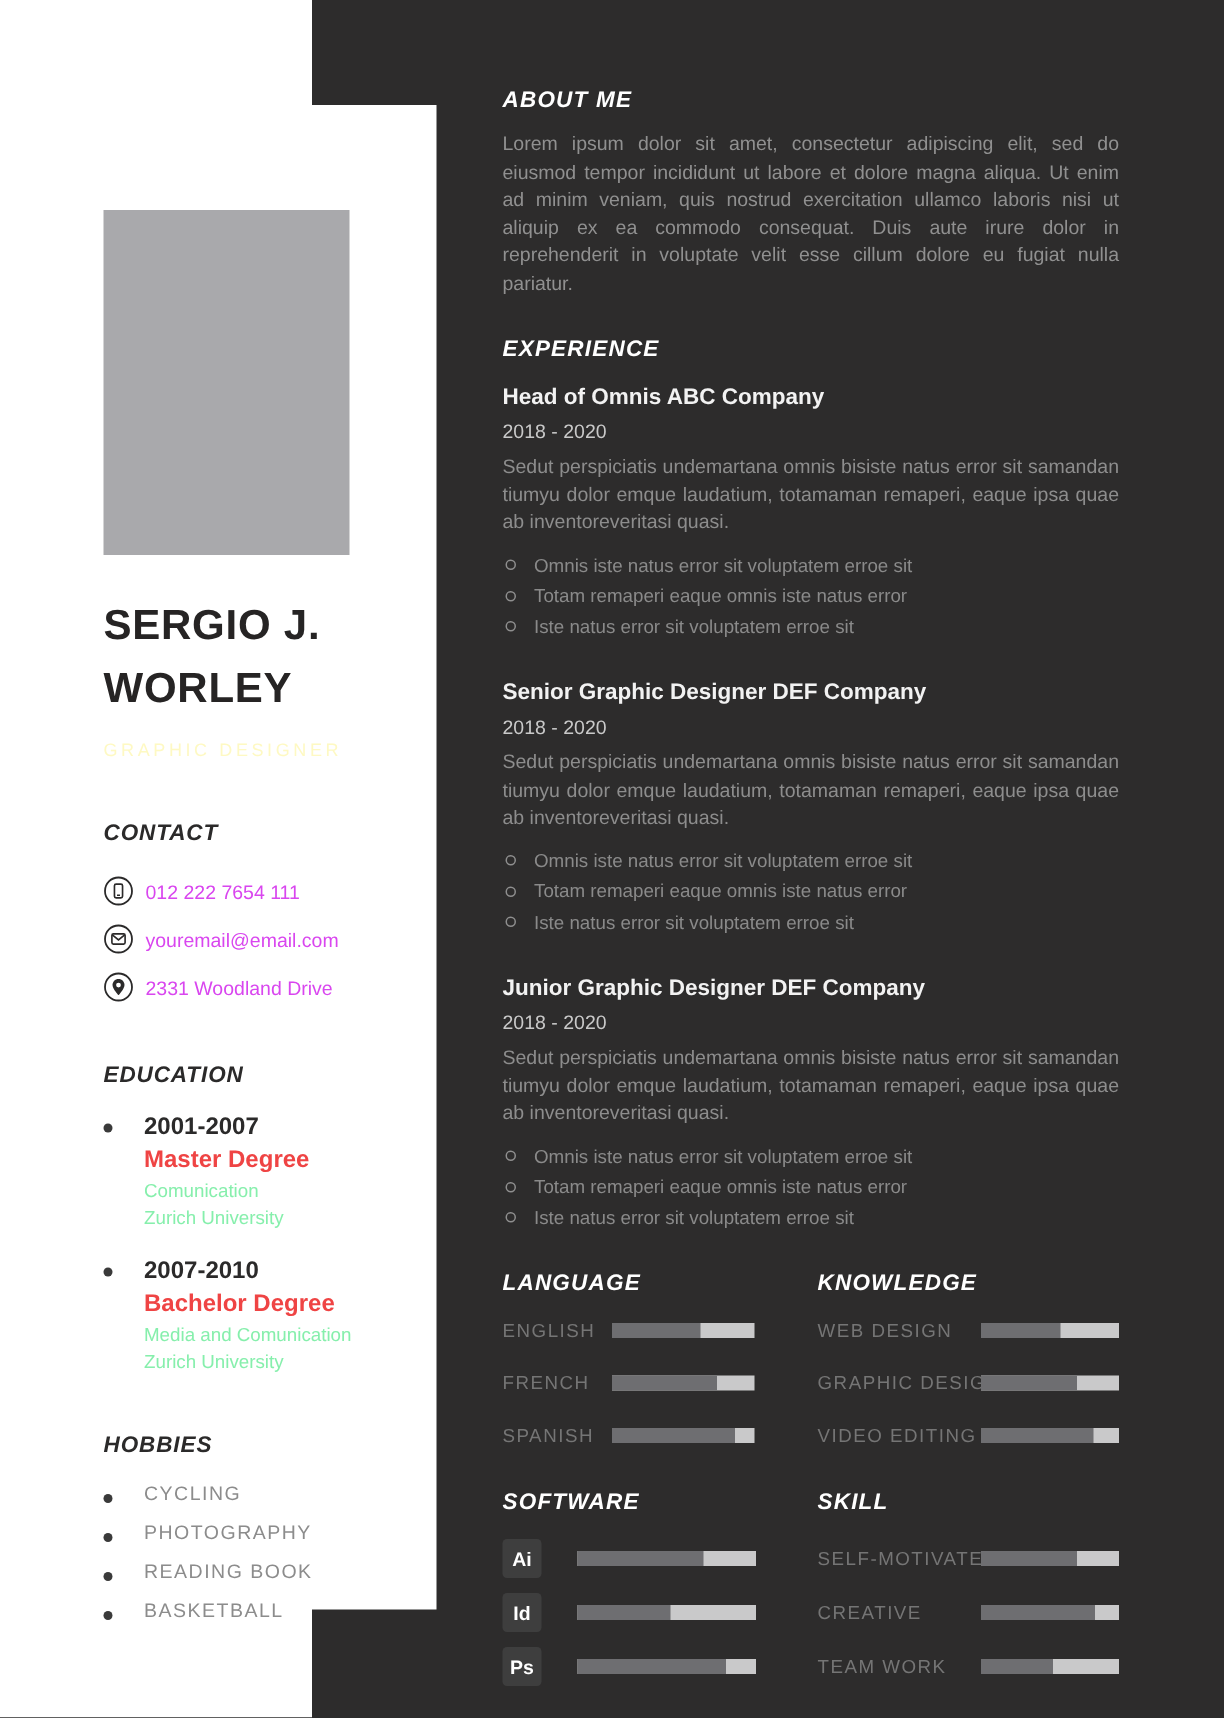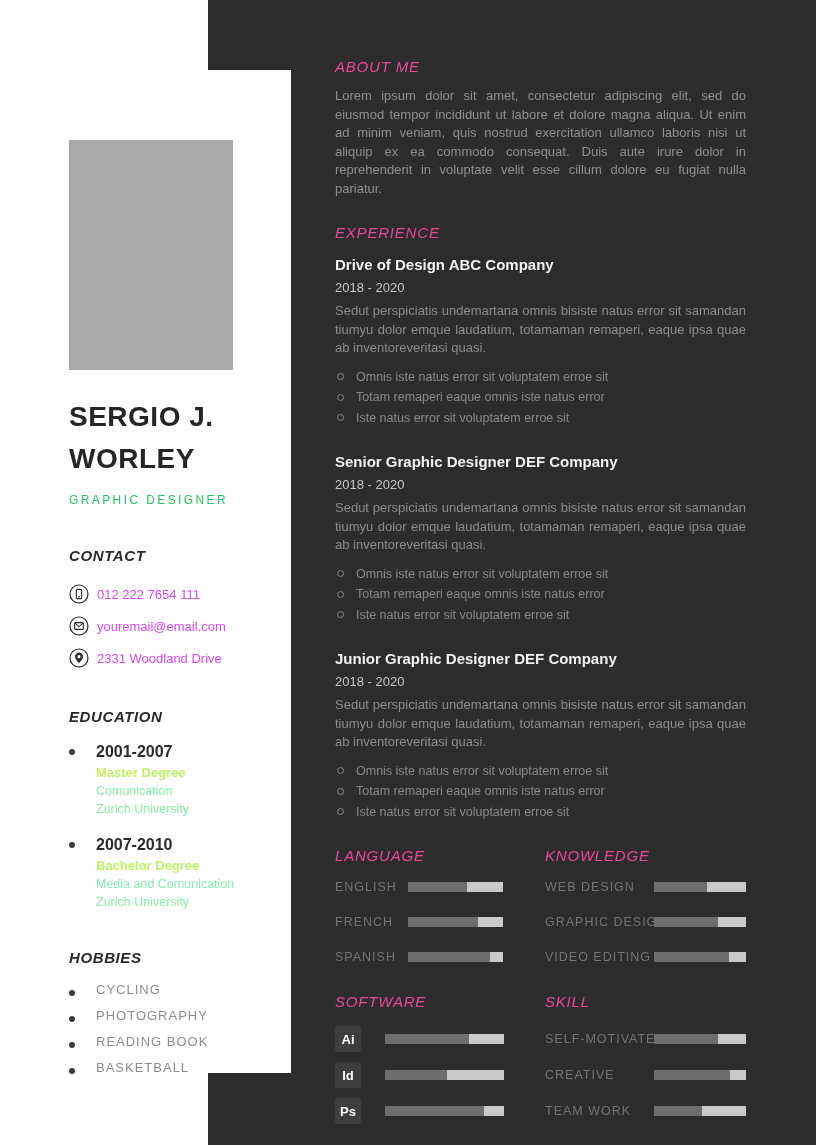--- a/index.html
+++ b/index.html
@@ -14,42 +14,42 @@
     background:#2d2c2c; overflow:hidden;
   }
   
   .white-strip { position:absolute; left:0; top:0; width:208px; height:1145px; background:#ffffff; }
   .sidebar-panel { position:absolute; left:0; top:70px; width:291px; height:1003px; background:#ffffff; }
 
   
   .sidebar-content { position:absolute; left:69px; top:140px; width:182px; }
   .photo { width:164px; height:230px; background:#a9a9ac; }
   .name { margin-top:26px; font-size:28px; line-height:42px; font-weight:800; letter-spacing:0.5px; color:#262424; }
-  .job-title { margin-top:13px; font-size:12px; letter-spacing:2.4px; color:#22c55e; }
+  .job-title { margin-top:13px; font-size:12px; letter-spacing:2.4px; color:#fef9c3; }
   .side-heading { margin-top:40px; font-size:15px; font-weight:700; font-style:italic; letter-spacing:0.6px; color:#2b2a2a; }
   .contact-list { margin-top:20px; }
   .contact-row { display:flex; align-items:center; margin-bottom:12px; }
   .contact-icon { width:20px; height:20px; flex:0 0 20px; }
   .contact-text { margin-left:8px; font-size:13px; color:#d946ef; white-space:nowrap; }
 
   .edu-list { margin-top:18px; }
   .edu-item { display:flex; margin-bottom:20px; }
   .dot { width:6px; height:6px; border-radius:50%; background:#3a3a3a; margin-top:6px; flex:0 0 6px; }
   .edu-body { margin-left:21px; }
   .edu-years { font-size:16px; font-weight:700; color:#2b2a2a; }
-  .edu-degree { margin-top:4px; font-size:13px; font-weight:700; color:#bef264; }
+  .edu-degree { margin-top:4px; font-size:16px; font-weight:700; color:#ef4444; }
   .edu-field, .edu-school { margin-top:4px; font-size:12.5px; color:#86efac; }
 
   .hobby-list { margin-top:16px; }
   .hobby-row { display:flex; align-items:center; margin-bottom:11px; }
   .hobby-text { margin-left:21px; font-size:13px; letter-spacing:1px; color:#8c8c8c; }
 
   
   .main { position:absolute; left:335px; top:58px; width:411px; }
-  .dark-heading { font-size:15px; font-weight:400; font-style:italic; letter-spacing:0.8px; color:#ec4899; }
+  .dark-heading { font-size:15px; font-weight:700; font-style:italic; letter-spacing:0.8px; color:#ffffff; }
   .about-text { margin-top:12px; font-size:13px; line-height:18.5px; color:#909090; text-align:justify; }
 
   .experience { margin-top:26px; }
   .job { margin-top:15px; margin-bottom:25px; }
   .job-name { font-size:15px; font-weight:600; color:#f2f2f2; }
   .job-period { margin-top:7px; font-size:13px; color:#c9c9c9; }
   .job-desc { margin-top:7px; font-size:13px; line-height:18.5px; color:#8d8d8d; text-align:justify; }
   .job-bullets { margin-top:9px; list-style:none; }
   .job-bullets li { display:flex; align-items:center; line-height:20.5px; }
   .ring { width:7px; height:7px; border:1px solid #8f8f8f; border-radius:50%; flex:0 0 7px; margin-left:2px; }
@@ -169,21 +169,21 @@
 
     <section>
       <h2 class="dark-heading">ABOUT ME</h2>
       <p class="about-text">Lorem ipsum dolor sit amet, consectetur adipiscing elit, sed do eiusmod tempor incididunt ut labore et dolore magna aliqua. Ut enim ad minim veniam, quis nostrud exercitation ullamco laboris nisi ut aliquip ex ea commodo consequat. Duis aute irure dolor in reprehenderit in voluptate velit esse cillum dolore eu fugiat nulla pariatur.</p>
     </section>
 
     <section class="experience">
       <h2 class="dark-heading">EXPERIENCE</h2>
 
       <div class="job">
-        <h3 class="job-name">Drive of Design ABC Company</h3>
+        <h3 class="job-name">Head of Omnis ABC Company</h3>
         <div class="job-period">2018 - 2020</div>
         <p class="job-desc">Sedut perspiciatis undemartana omnis bisiste natus error sit samandan tiumyu dolor emque laudatium, totamaman remaperi, eaque ipsa quae ab inventoreveritasi quasi.</p>
         <ul class="job-bullets">
           <li>
               <span class="ring"></span>
               <span class="bullet-text">Omnis iste natus error sit voluptatem erroe sit</span>
             </li>
           <li>
               <span class="ring"></span>
               <span class="bullet-text">Totam remaperi eaque omnis iste natus error</span>

